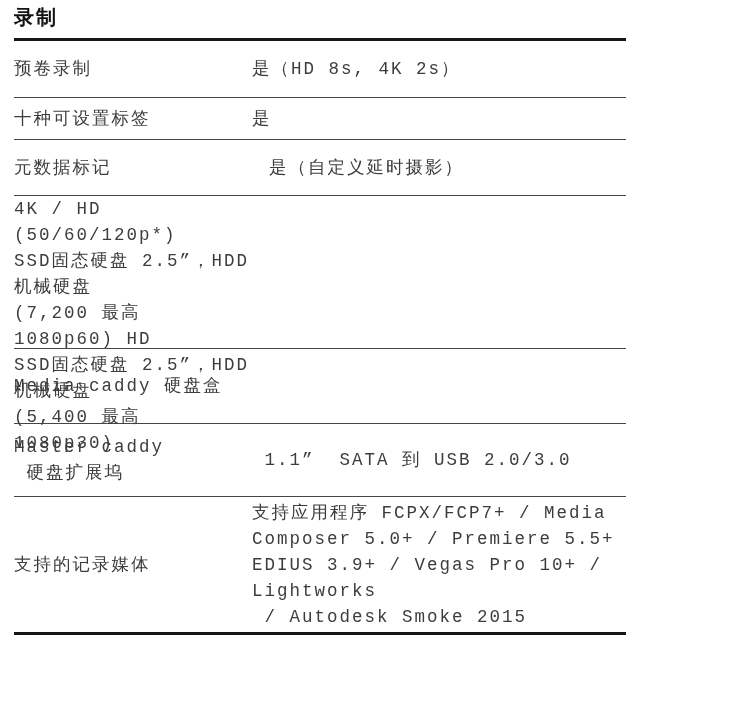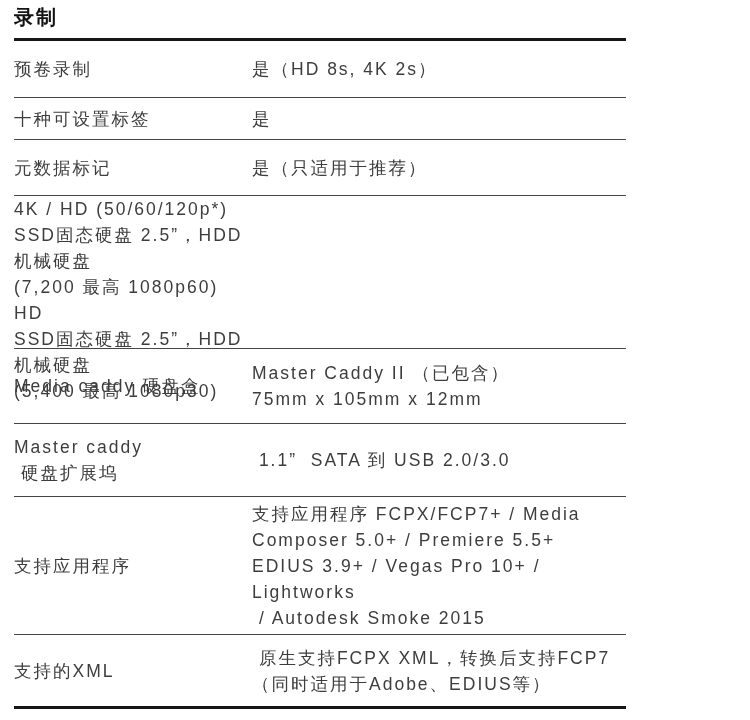--- a/index.html
+++ b/index.html
@@ -26,34 +26,35 @@
     font-size: 20px;
     line-height: 24px;
     font-weight: 700;
     color: #121212;
     letter-spacing: 2px;
     padding-bottom: 9px;
     border-bottom: 3px solid #161616;
   }
   .spec-table {
     width: 100%;
+    font-family: Liberation Mono, monospace;
   }
   .row {
     box-sizing: border-box;
     display: grid;
     grid-template-columns: 238px 1fr;
     align-items: center;
     border-bottom: 1px solid #454545;
     font-size: 17.5px;
     line-height: 26px;
     letter-spacing: 2px;
   }
   .row:nth-child(1) { height: 57px; }
   .row:nth-child(2) { height: 42px; }
-  .row:nth-child(3) { height: 56px; }
+  .row:nth-child(3) { height: 56px; gap: 17px; }
   .row:nth-child(4) { height: 153px; }
   .row:nth-child(5) { height: 75px; }
   .row:nth-child(6) { height: 73px; }
   .row:nth-child(7) { height: 138px; }
   .row:nth-child(8) { height: 74px; }
   .row:last-child { border-bottom: 3px solid #161616; }
   .cell {
     white-space: pre-wrap;
   }
   .cell.label { padding-right: 6px; }
@@ -67,45 +68,38 @@
       <div class="row">
         <div class="cell label">预卷录制</div>
         <div class="cell value">是（HD 8s, 4K 2s）</div>
       </div>
       <div class="row">
         <div class="cell label">十种可设置标签</div>
         <div class="cell value">是</div>
       </div>
       <div class="row">
         <div class="cell label">元数据标记</div>
-        <div class="cell value">是（只适用于推荐）</div>
+        <div class="cell value">是（自定义延时摄影）</div>
       </div>
       <div class="row">
         <div class="cell value">4K / HD (50/60/120p*)
 SSD固态硬盘 2.5”，HDD机械硬盘
 (7,200 最高 1080p60) HD
 SSD固态硬盘 2.5”，HDD机械硬盘
 (5,400 最高 1080p30)</div>
       </div>
       <div class="row">
         <div class="cell label">Media caddy 硬盘盒</div>
-        <div class="cell value">Master Caddy II （已包含）
-75mm x 105mm x 12mm</div>
       </div>
       <div class="row">
         <div class="cell label">Master caddy
  硬盘扩展坞</div>
         <div class="cell value"> 1.1”  SATA 到 USB 2.0/3.0</div>
       </div>
       <div class="row">
-        <div class="cell label">支持应用程序</div>
+        <div class="cell label">支持的记录媒体</div>
         <div class="cell value">支持应用程序 FCPX/FCP7+ / Media
 Composer 5.0+ / Premiere 5.5+
 EDIUS 3.9+ / Vegas Pro 10+ / Lightworks
  / Autodesk Smoke 2015</div>
       </div>
-      <div class="row">
-        <div class="cell label">支持的XML</div>
-        <div class="cell value"> 原生支持FCPX XML，转换后支持FCP7
-（同时适用于Adobe、EDIUS等）</div>
-      </div>
     </div>
 </div>
 
 </body></html>

